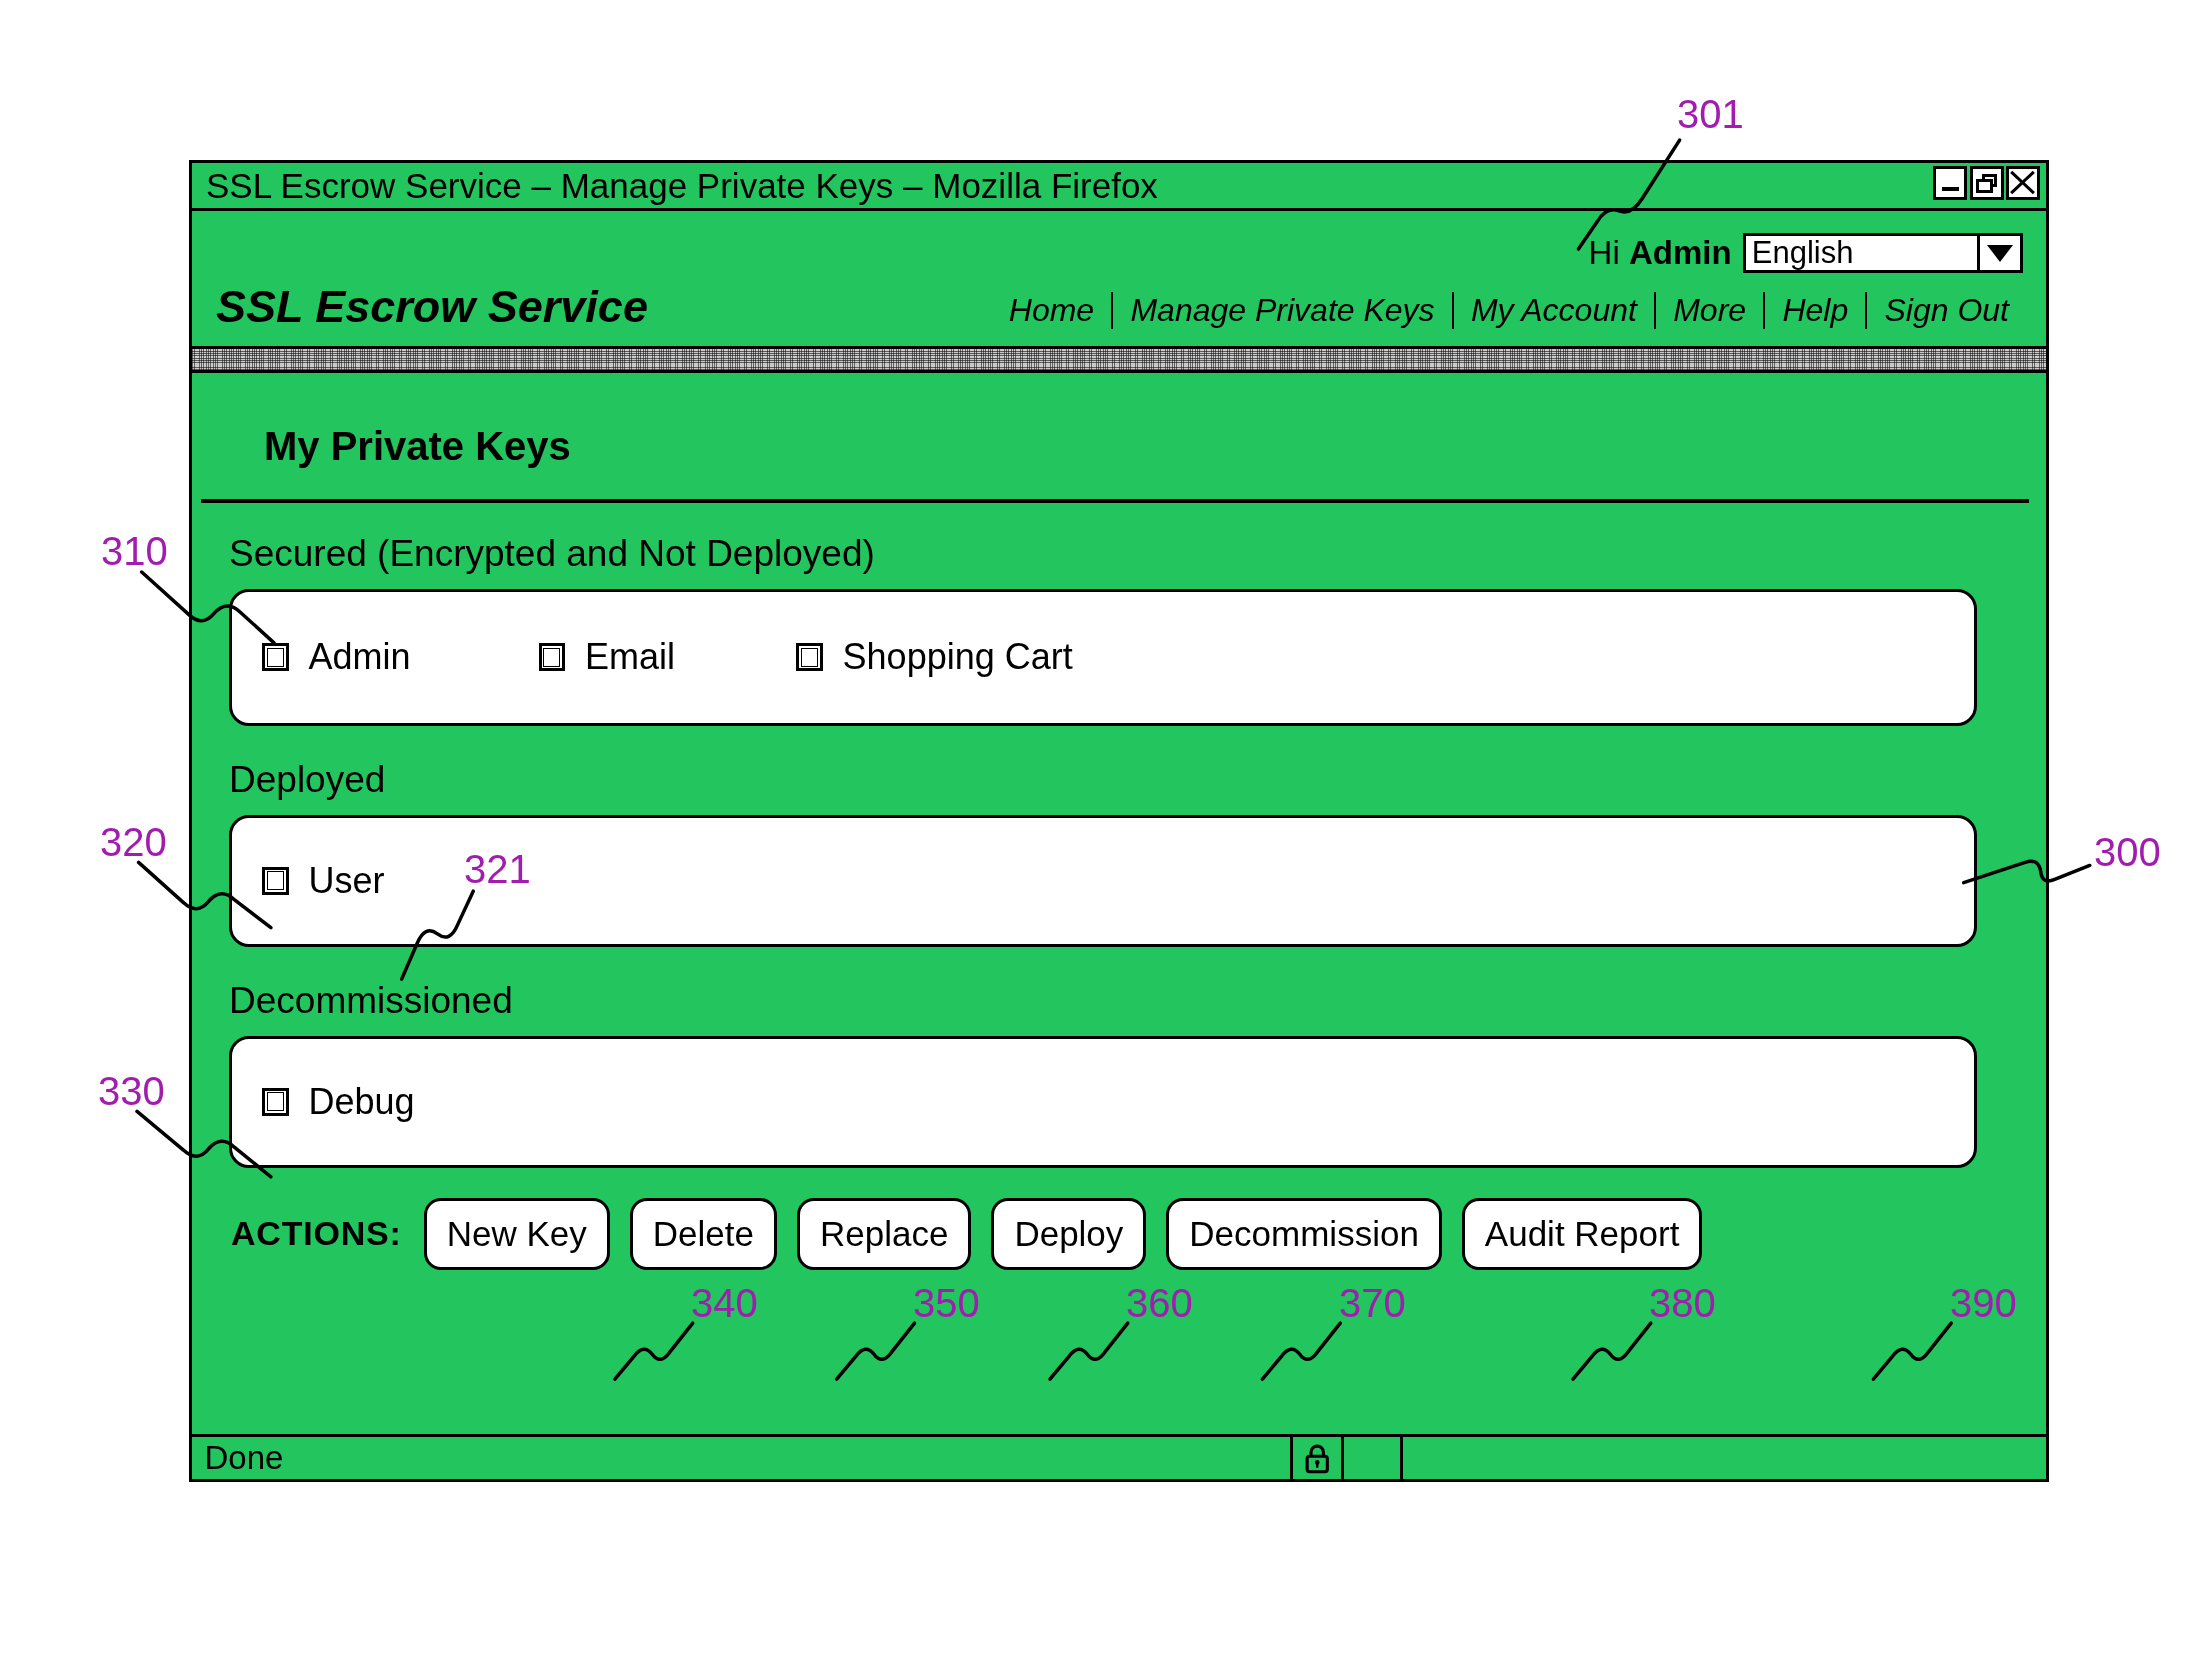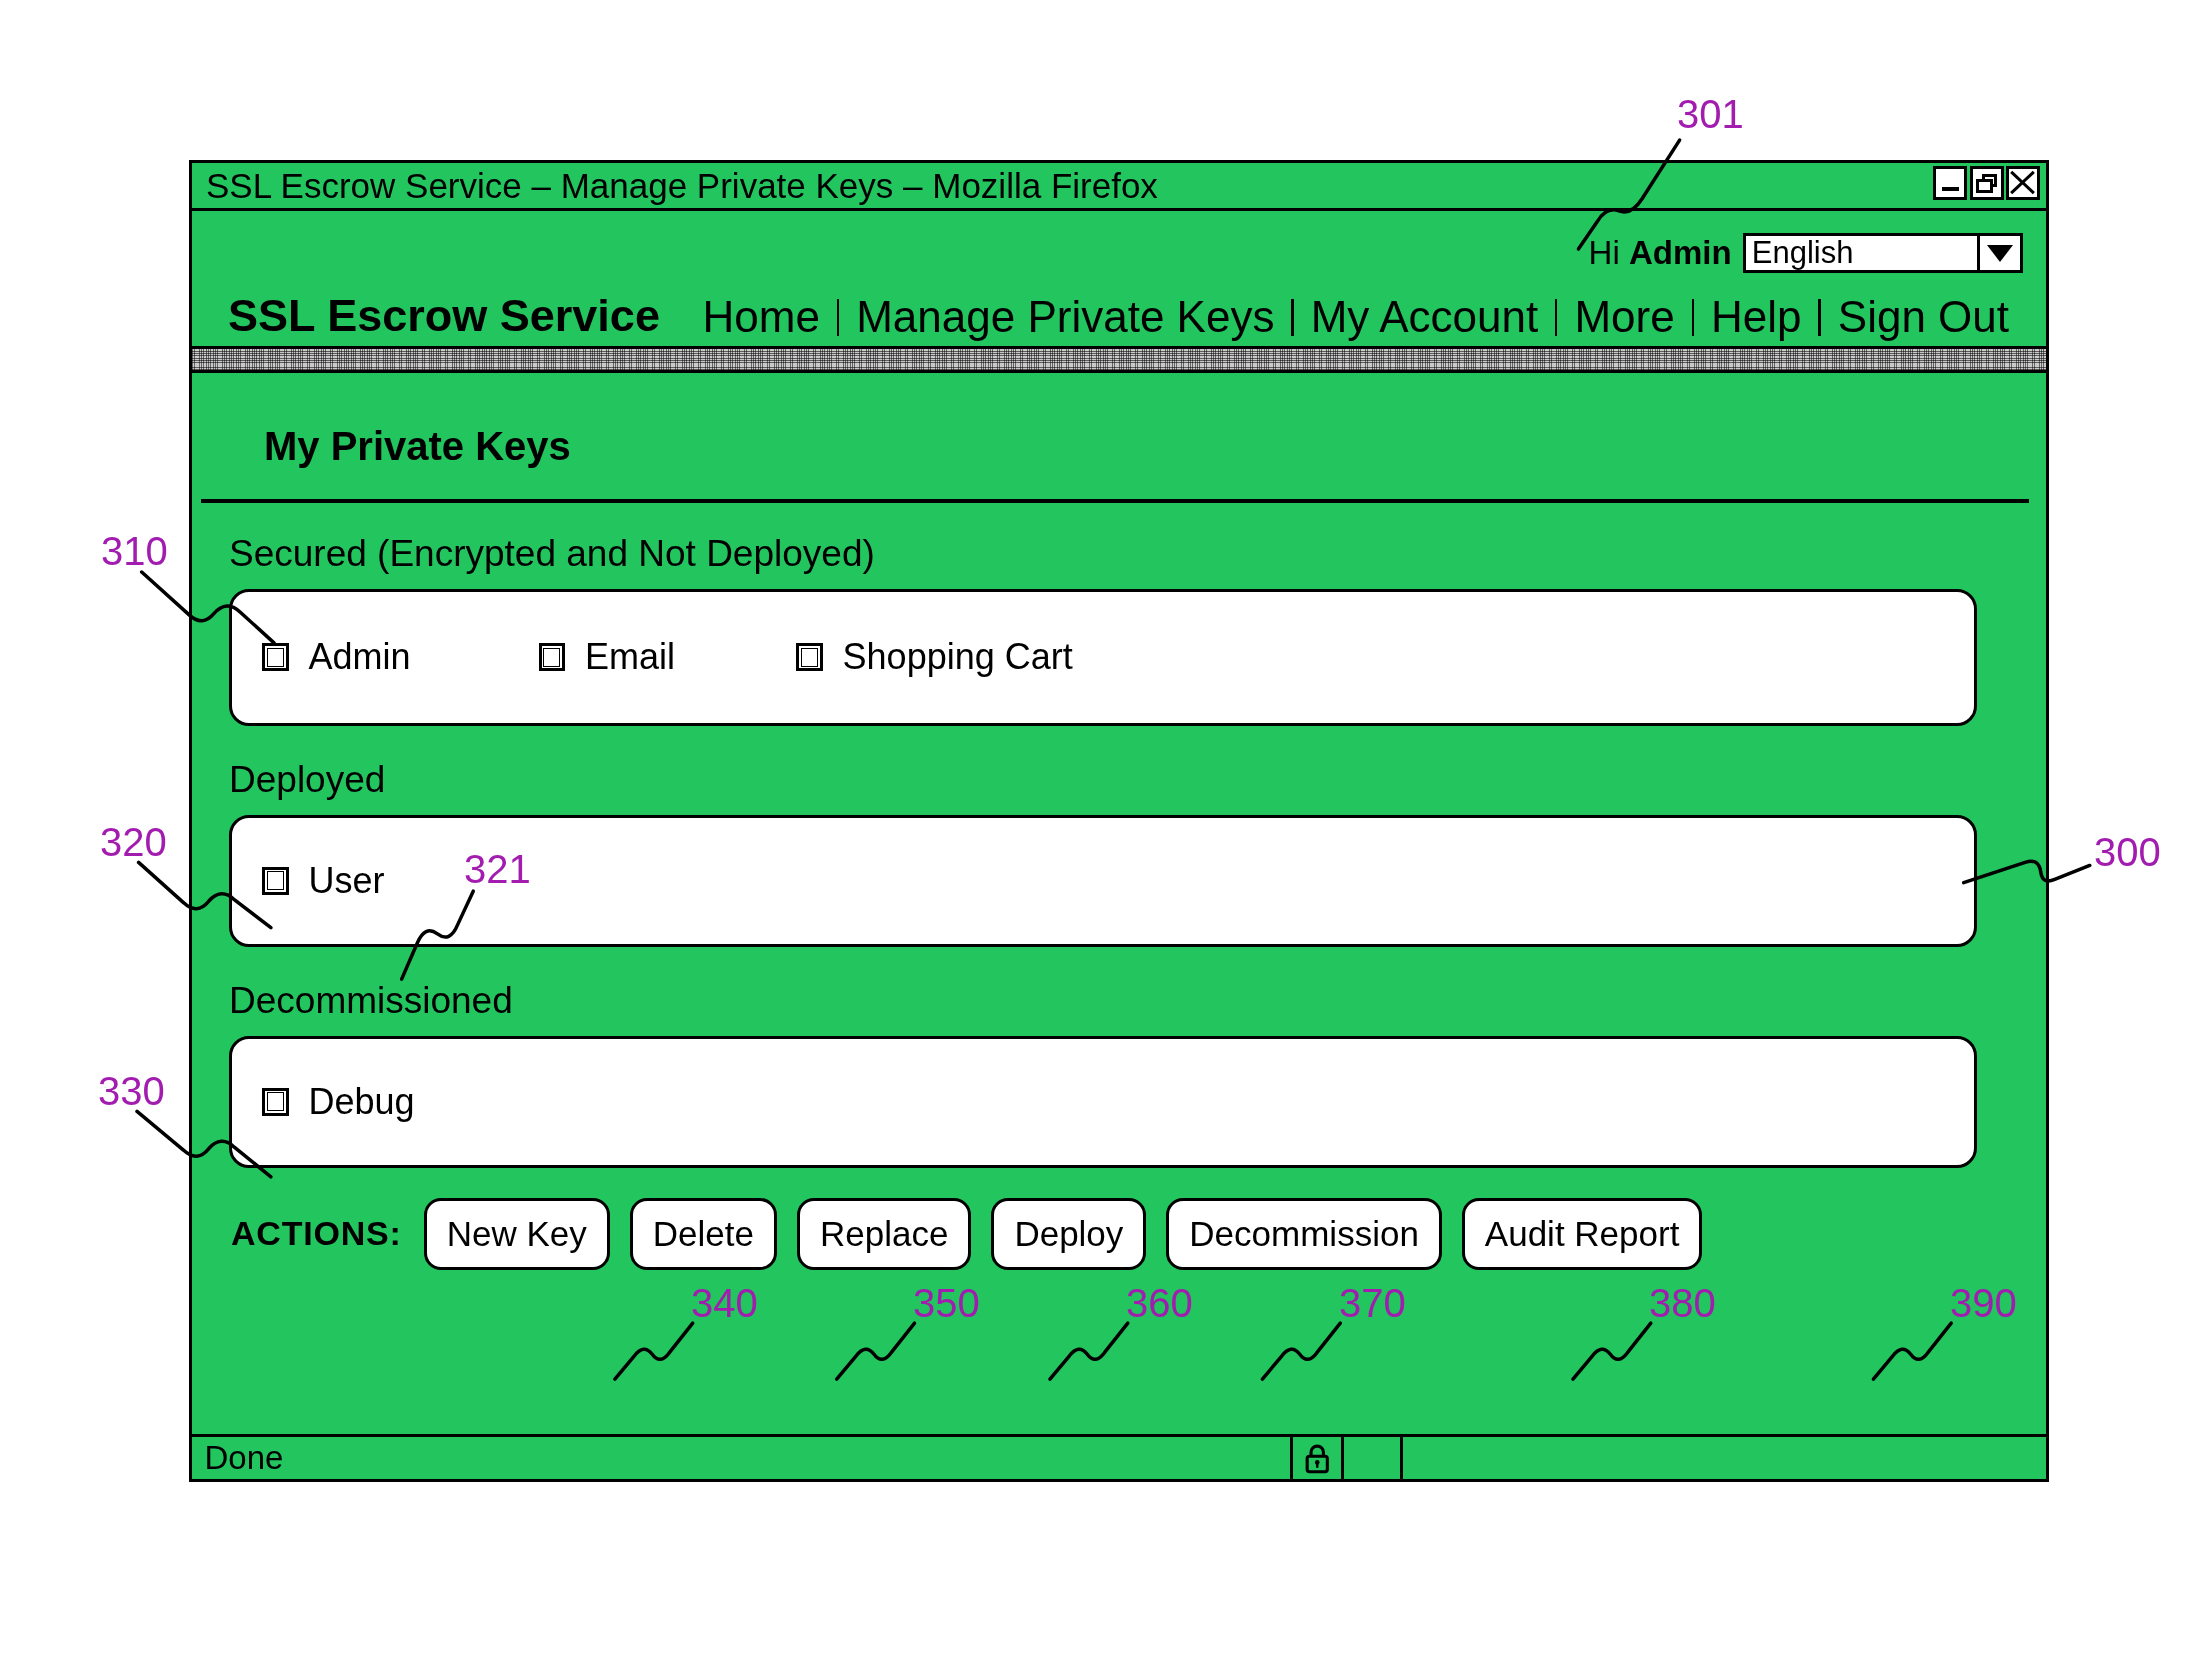--- a/index.html
+++ b/index.html
@@ -155,41 +155,42 @@
   .lang-arrow {
     width: 0; height: 0;
     border-left: 13.2px solid transparent;
     border-right: 13.2px solid transparent;
     border-top: 17px solid #000;
   }
 
   
   .brandrow {
     position: absolute;
-    left: 16px; right: 0;
+    left: 4px; right: 0;
     top: 61px;
     height: 70px;
     display: flex;
-    align-items: flex-end;
+    align-items: center;
+    font-style: italic;
   }
   .brand {
     font-size: 45px;
     font-weight: bold;
     padding-left: 20px;
     white-space: nowrap;
   }
   .nav {
     margin-left: auto;
     display: flex;
     align-items: center;
     padding-right: 20px;
     padding-top: 6.2px;
   }
   .nav-item {
-    font-size: 44px;
+    font-size: 32px;
     white-space: nowrap;
     padding: 0 17px;
   }
   .nav-sep {
     width: 2.3px;
     height: 37px;
     background: #000;
   }
 
   

